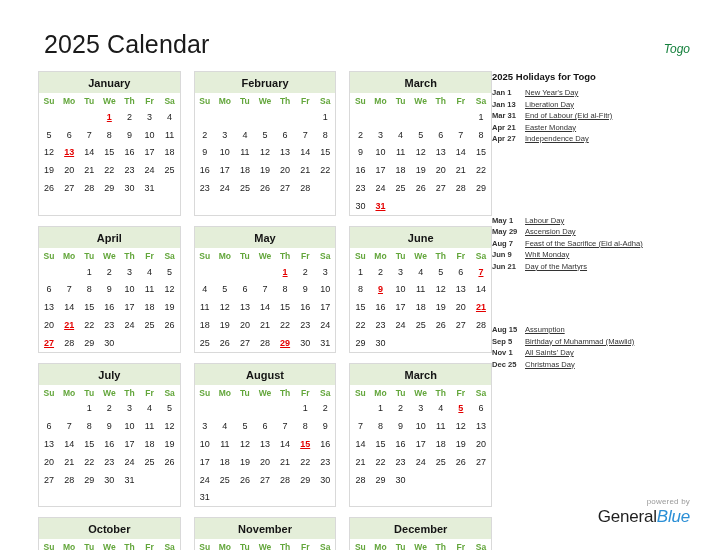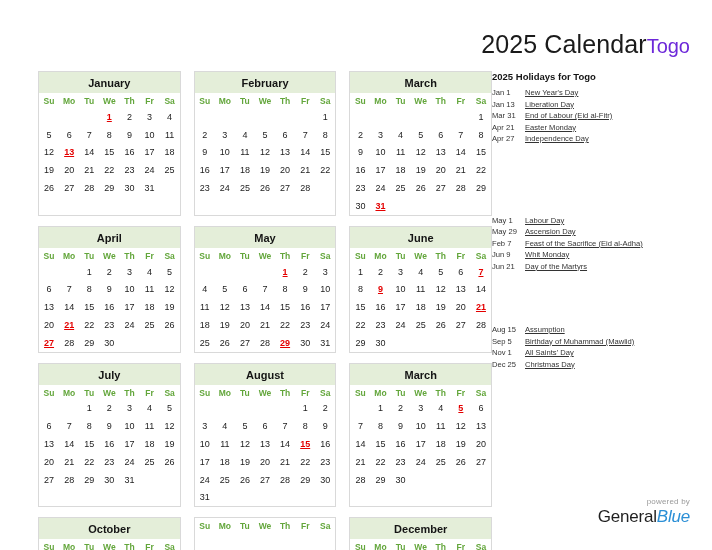--- a/index.html
+++ b/index.html
@@ -13,33 +13,34 @@
     font-family: "Liberation Sans", sans-serif;
     color: #1a1a1a;
     position: relative;
     overflow: hidden;
   }
 
   
   .page-header {
     display: flex;
     align-items: baseline;
-    justify-content: flex-end;
+    justify-content: space-between;
     padding: 30px 22px 0 44px;
     box-sizing: border-box;
   }
   .page-title {
     font-size: 25px;
     font-weight: normal;
     color: #1a1a1a;
     letter-spacing: 0.1px;
   }
   .page-country {
-    font-size: 20px;
-    color: #6d28d9;
+    font-size: 12px;
+    color: #15803d;
+    font-style: italic;
   }
 
   
   .body-wrap {
     display: flex;
     padding: 12px 0 0 0;
   }
   .months-area {
     width: 492px;
     padding-left: 38px;
@@ -115,20 +116,21 @@
   }
   .holiday-item {
     display: flex;
     font-size: 7.6px;
     color: #333333;
     line-height: 11.5px;
   }
   .holiday-date {
     width: 33px;
     flex: 0 0 33px;
+    font-weight: bold;
   }
   .holiday-name {
     flex: 1 1 auto;
     text-decoration: underline;
   }
 
   
   .footer-logo {
     position: absolute;
     right: 22px;
@@ -761,20 +763,21 @@
                 <th>Tu</th>
                 <th>We</th>
                 <th>Th</th>
                 <th>Fr</th>
                 <th>Sa</th>
               </tr>
             </thead>
           </table>
         </div>
         <div class="month">
+          <div class="month-name">November</div>
           <table class="month-grid">
             <thead>
               <tr>
                 <th>Su</th>
                 <th>Mo</th>
                 <th>Tu</th>
                 <th>We</th>
                 <th>Th</th>
                 <th>Fr</th>
                 <th>Sa</th>
@@ -828,21 +831,21 @@
         <div class="holiday-group" style="margin-top: 70px;">
           <div class="holiday-item">
             <span class="holiday-date">May 1</span>
             <span class="holiday-name">Labour Day</span>
           </div>
           <div class="holiday-item">
             <span class="holiday-date">May 29</span>
             <span class="holiday-name">Ascension Day</span>
           </div>
           <div class="holiday-item">
-            <span class="holiday-date">Feb 7</span>
+            <span class="holiday-date">Aug 7</span>
             <span class="holiday-name">Feast of the Sacrifice (Eid al-Adha)</span>
           </div>
           <div class="holiday-item">
             <span class="holiday-date">Jun 9</span>
             <span class="holiday-name">Whit Monday</span>
           </div>
           <div class="holiday-item">
             <span class="holiday-date">Jun 21</span>
             <span class="holiday-name">Day of the Martyrs</span>
           </div>

